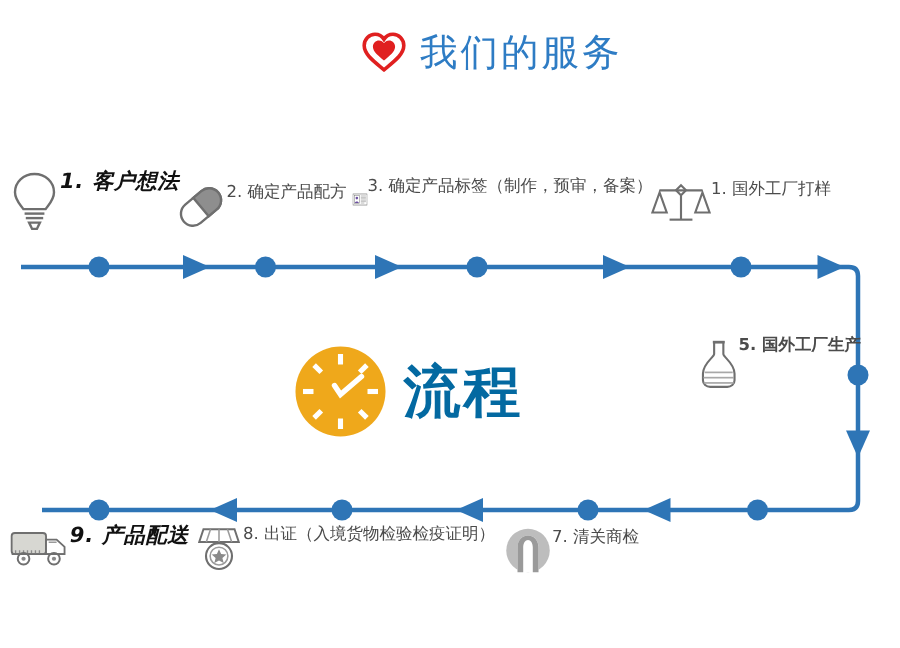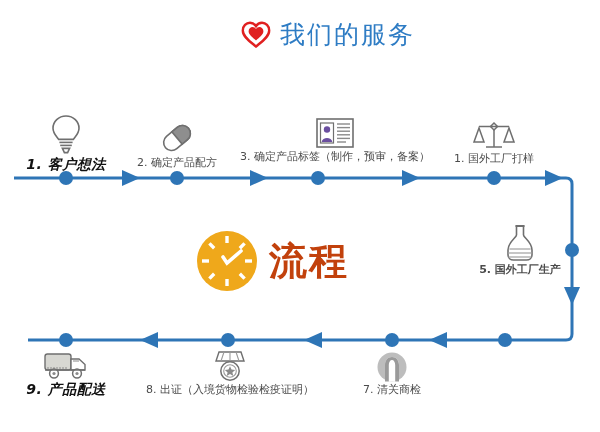--- a/index.html
+++ b/index.html
@@ -14,36 +14,36 @@
   .hdr{position:absolute;left:0;top:0;width:600px;text-align:center;padding-left:28px;}
   .title-row{display:flex;align-items:center;justify-content:center;gap:9px;height:40px;margin-top:14px;}
   .heart{width:30px;height:27px;display:block;}
   .title-text{font-size:25px;color:#2E7CC4;letter-spacing:2px;line-height:1;font-weight:400;}
   .subtitle{margin-top:7px;font-size:14.5px;color:#1C6EC0;font-weight:bold;letter-spacing:.4px;}
 
   
   .flowsvg{position:absolute;left:0;top:0;width:600px;height:432px;pointer-events:none;}
 
   
-  .step{position:absolute;display:flex;flex-direction:column;align-items:center;}
+  .step{position:absolute;display:flex;flex-direction:row;}
   .step .ico{display:block;}
   .step .lbl{white-space:nowrap;font-size:11px;color:#4b4b4b;line-height:1.1;}
   .step.major .lbl{font-size:14px;color:#111;font-weight:bold;font-style:italic;letter-spacing:.5px;}
 
   
   .step.top .ico{margin-bottom:3px;}
   
   .step.bot .ico{margin-bottom:2px;}
   
   .step.right .ico{margin-bottom:2px;}
 
   
   .badge{position:absolute;display:flex;align-items:center;gap:11px;}
   .badge .clock{width:62px;height:62px;display:block;}
-  .badge .word{font-size:38px;font-weight:bold;color:#c2410c;letter-spacing:2px;line-height:1;}
+  .badge .word{font-size:38px;font-weight:bold;color:#0369a1;letter-spacing:2px;line-height:1;}
 </style>
 </head>
 <body>
 
 <div id="stage">
 
   <div class="hdr">
     <div class="title-row">
       <svg class="heart" viewBox="0 0 30 27">
         <path d="M15 25.5 C9 20.5 1.8 15.6 1.8 9.4 C1.8 5 5.2 1.8 9 1.8 C11.6 1.8 13.8 3.2 15 5.2 C16.2 3.2 18.4 1.8 21 1.8 C24.8 1.8 28.2 5 28.2 9.4 C28.2 15.6 21 20.5 15 25.5 Z" fill="none" stroke="#E02020" stroke-width="2.4"></path>

